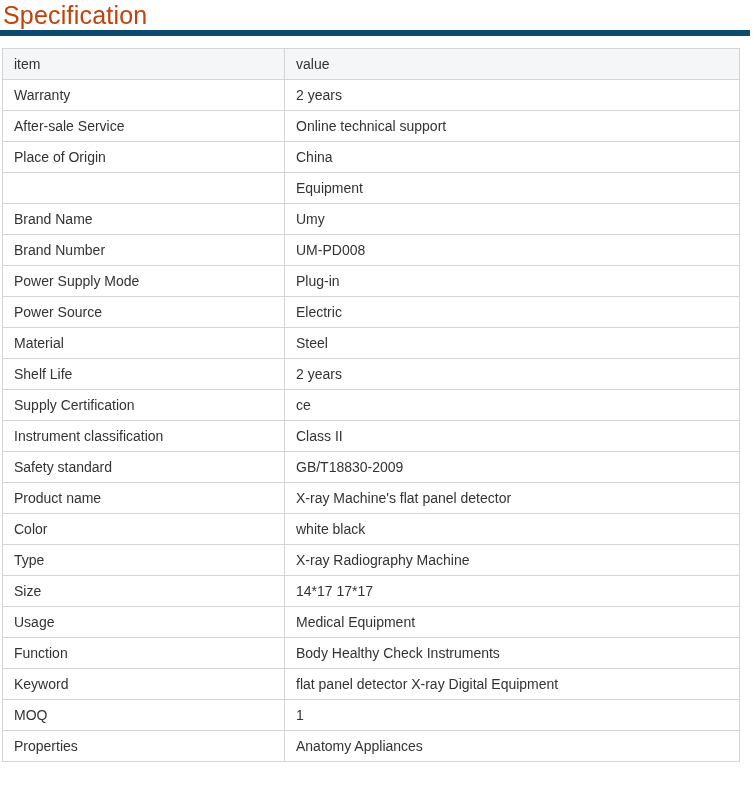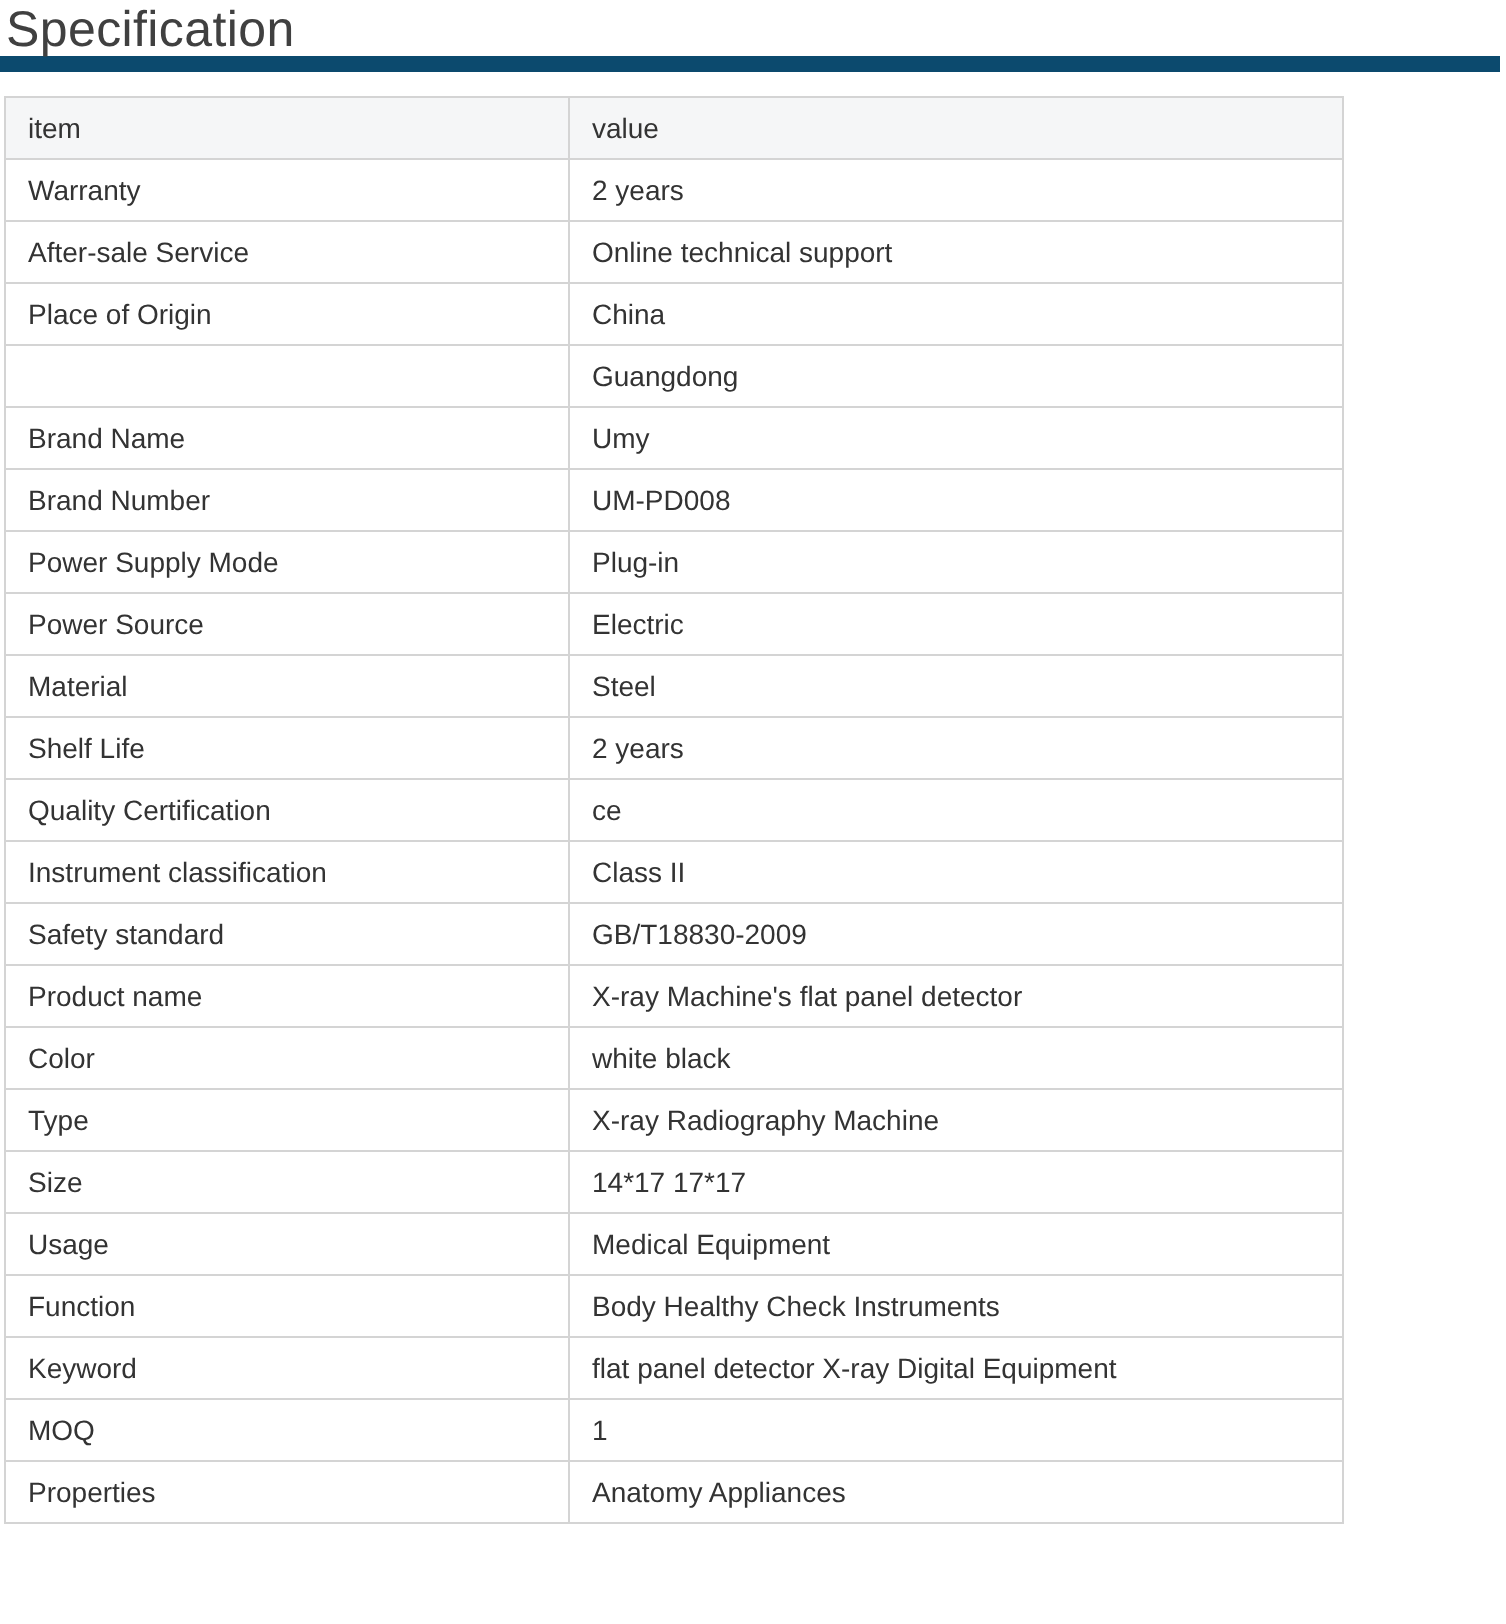--- a/index.html
+++ b/index.html
@@ -14,31 +14,31 @@
       font-family: "Liberation Sans", "DejaVu Sans", sans-serif;
       color: #333333;
     }
     .spec-title {
       margin: 0;
       padding: 0 0 0 3px;
       height: 36px;
       line-height: 30px;
       font-size: 25px;
       font-weight: normal;
-      color: #404040;
-      border-bottom: 8px solid #0c4a6e;
+      color: #c2410c;
+      border-bottom: 6px solid #0c4a6e;
       width: 750px;
       box-sizing: border-box;
       letter-spacing: 0.2px;
     }
     .spec-table {
       position: absolute;
       top: 48px;
       left: 2px;
-      width: 670px;
+      width: 738px;
       border-collapse: collapse;
       table-layout: fixed;
       font-size: 14px;
     }
     .spec-table td {
       border: 1px solid #d4d4d4;
       height: 31px;
       padding: 0 0 0 11px;
       vertical-align: middle;
       color: #333333;
@@ -69,21 +69,21 @@
       <tr>
         <td class="col-item">After-sale Service</td>
         <td>Online technical support</td>
       </tr>
       <tr>
         <td class="col-item">Place of Origin</td>
         <td>China</td>
       </tr>
       <tr>
         <td class="col-item"></td>
-        <td>Guangdong</td>
+        <td>Equipment</td>
       </tr>
       <tr>
         <td class="col-item">Brand Name</td>
         <td>Umy</td>
       </tr>
       <tr>
         <td class="col-item">Brand Number</td>
         <td>UM-PD008</td>
       </tr>
       <tr>
@@ -96,21 +96,21 @@
       </tr>
       <tr>
         <td class="col-item">Material</td>
         <td>Steel</td>
       </tr>
       <tr>
         <td class="col-item">Shelf Life</td>
         <td>2 years</td>
       </tr>
       <tr>
-        <td class="col-item">Quality Certification</td>
+        <td class="col-item">Supply Certification</td>
         <td>ce</td>
       </tr>
       <tr>
         <td class="col-item">Instrument classification</td>
         <td>Class II</td>
       </tr>
       <tr>
         <td class="col-item">Safety standard</td>
         <td>GB/T18830-2009</td>
       </tr>

